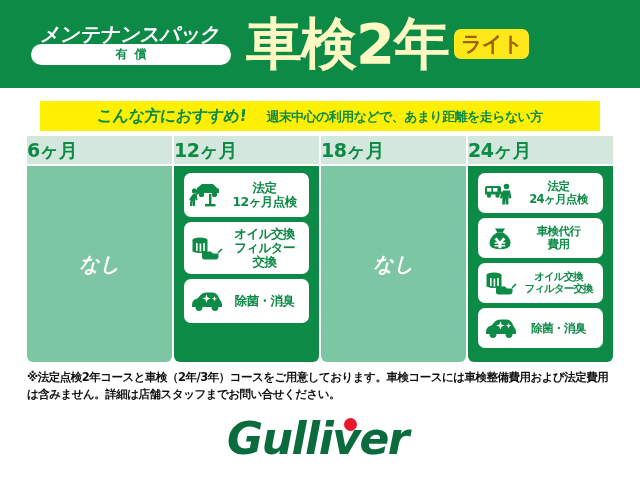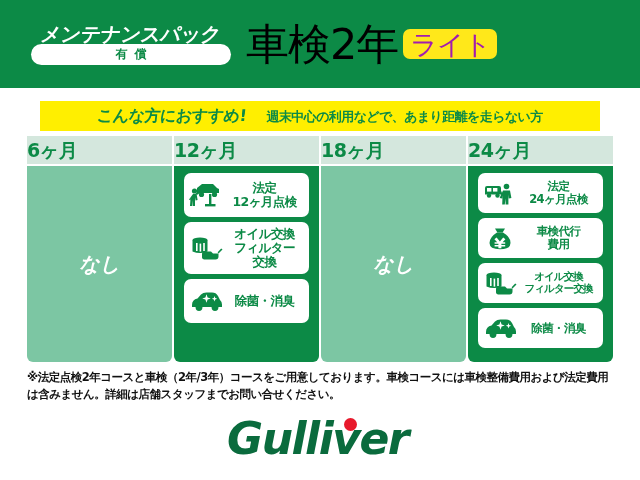--- a/index.html
+++ b/index.html
@@ -31,31 +31,31 @@
   }
   .yushou-pill span{
     color:#0c8a46;font-weight:bold;font-size:12px;letter-spacing:7px;
     text-indent:7px;line-height:1;
   }
   .banner-right{
     flex:1;display:flex;align-items:center;justify-content:flex-start;
     margin-left:4px;
   }
   .syaken{
-    color:#000000;font-weight:normal;font-size:43px;line-height:1;
+    color:#fef9c3;font-weight:bold;font-size:56px;line-height:1;
     letter-spacing:-1px;white-space:nowrap;
   }
   .light-badge{
     background:#ffe81a;border-radius:7px;
     padding:2px 7px;margin:0 5px;
     display:inline-flex;align-items:center;justify-content:center;
     height:30px;box-sizing:border-box;
   }
   .light-badge span{
-    color:#a21caf;font-weight:normal;font-size:27px;line-height:1;letter-spacing:-1px;
+    color:#a16207;font-weight:bold;font-size:21px;line-height:1;letter-spacing:-1px;
   }
   .course{
     color:#ffffff;font-weight:bold;font-size:43px;line-height:1;
     letter-spacing:-1px;white-space:nowrap;
   }
 
   
   .reco{
     position:absolute;left:40px;top:101px;width:560px;height:30px;
     background:#ffef00;display:flex;align-items:center;justify-content:center;

